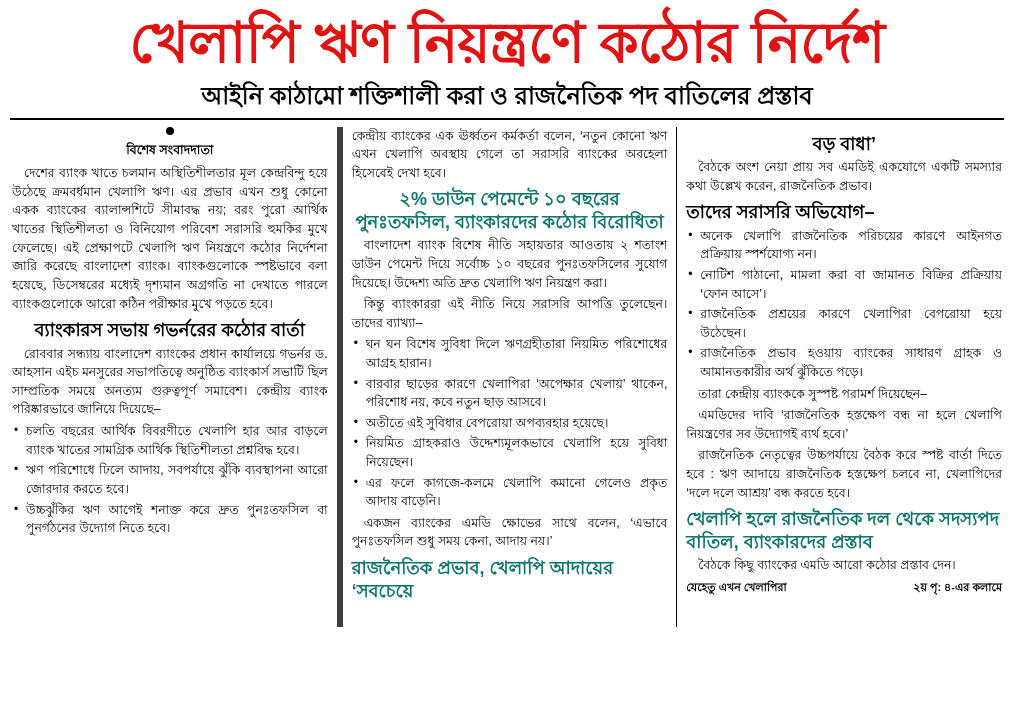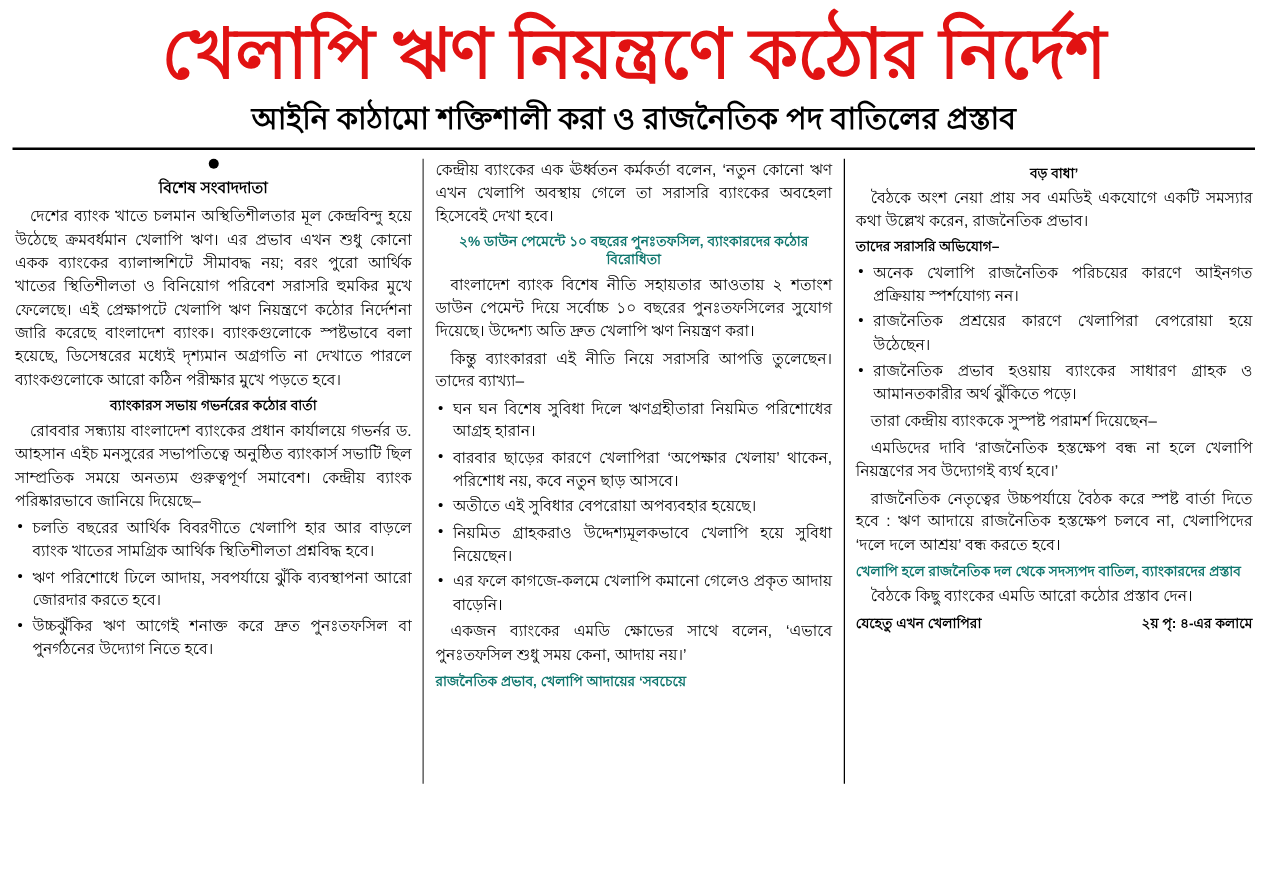--- a/index.html
+++ b/index.html
@@ -58,21 +58,21 @@
   }
   .col {
     flex: 1 1 0;
     padding: 0 9px;
     box-sizing: border-box;
     font-size: 12.4px;
     line-height: 1.5;
     text-align: justify;
   }
   .col.c1 { padding-left: 2px; }
-  .col.c2 { border-left: 1px solid #404040; border-right: 1px solid #000; }
+  .col.c2 { border-left: 6px solid #404040; border-right: 1px solid #000; }
   .col.c3 { padding-right: 2px; }
 
   p.para {
     margin: 0 0 3px 0;
     text-indent: 12px;
   }
   p.para.noindent { text-indent: 0; }
 
   .byline {
     font-weight: bold;
@@ -87,21 +87,21 @@
     display: inline-block;
     width: 8px;
     height: 8px;
     background: #000;
     border-radius: 50%;
     flex: none;
   }
 
   .subhead {
     font-weight: bold;
-    font-size: 11px;
+    font-size: 18px;
     text-align: center;
     margin: 6px 0 3px 0;
     line-height: 1.25;
   }
   .subhead.red {
     color: #0f766e;
   }
   .subhead.left {
     text-align: left;
   }
@@ -175,20 +175,21 @@
       <p class="para">একজন ব্যাংকের এমডি ক্ষোভের সাথে বলেন, ‘এভাবে পুনঃতফসিল শুধু সময় কেনা, আদায় নয়।’</p>
       <div class="subhead red left">রাজনৈতিক প্রভাব, খেলাপি আদায়ের ‘সবচেয়ে</div>
     </div>
 
     <div class="col c3">
       <div class="subhead">বড় বাধা’</div>
       <p class="para">বৈঠকে অংশ নেয়া প্রায় সব এমডিই একযোগে একটি সমস্যার কথা উল্লেখ করেন, রাজনৈতিক প্রভাব।</p>
       <div class="subhead left">তাদের সরাসরি অভিযোগ–</div>
       <ul class="dashlist">
         <li>অনেক খেলাপি রাজনৈতিক পরিচয়ের কারণে আইনগত প্রক্রিয়ায় স্পর্শযোগ্য নন।</li>
+        <li>নোটিশ পাঠানো, মামলা করা বা জামানত বিক্রির প্রক্রিয়ায় ‘ফোন আসে’।</li>
         <li>রাজনৈতিক প্রশ্রয়ের কারণে খেলাপিরা বেপরোয়া হয়ে উঠেছেন।</li>
         <li>রাজনৈতিক প্রভাব হওয়ায় ব্যাংকের সাধারণ গ্রাহক ও আমানতকারীর অর্থ ঝুঁকিতে পড়ে।</li>
       </ul>
       <p class="para">তারা কেন্দ্রীয় ব্যাংককে সুস্পষ্ট পরামর্শ দিয়েছেন–</p>
       <p class="para">এমডিদের দাবি ‘রাজনৈতিক হস্তক্ষেপ বন্ধ না হলে খেলাপি নিয়ন্ত্রণের সব উদ্যোগই ব্যর্থ হবে।’</p>
       <p class="para">রাজনৈতিক নেতৃত্বের উচ্চপর্যায়ে বৈঠক করে স্পষ্ট বার্তা দিতে হবে : ঋণ আদায়ে রাজনৈতিক হস্তক্ষেপ চলবে না, খেলাপিদের ‘দলে দলে আশ্রয়’ বন্ধ করতে হবে।</p>
       <div class="subhead red left">খেলাপি হলে রাজনৈতিক দল থেকে সদস্যপদ বাতিল, ব্যাংকারদের প্রস্তাব</div>
       <p class="para">বৈঠকে কিছু ব্যাংকের এমডি আরো কঠোর প্রস্তাব দেন।</p>
       <div class="jump">
         <span>যেহেতু এখন খেলাপিরা</span>

